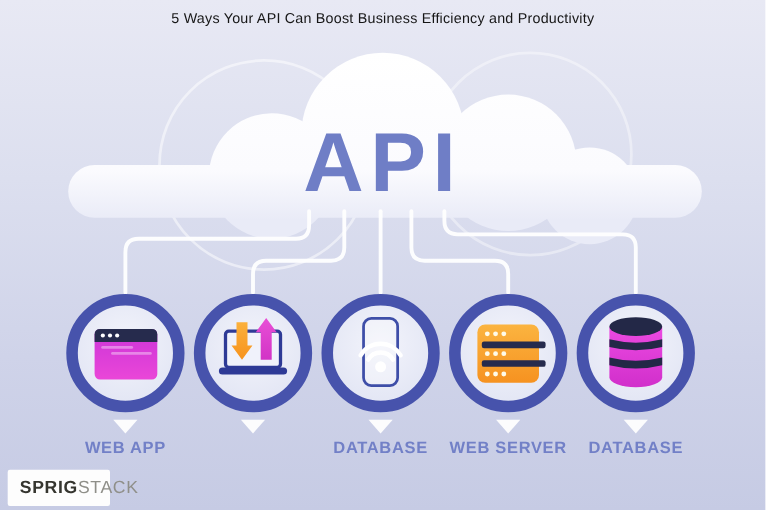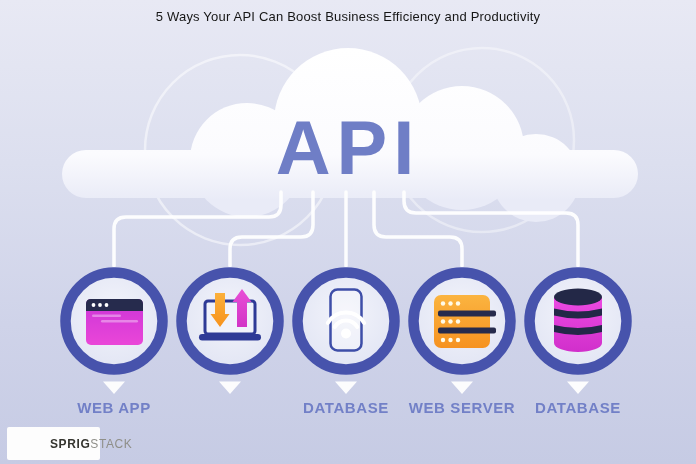--- a/index.html
+++ b/index.html
@@ -19,21 +19,21 @@
     font-size:15px; font-weight:700; color:#7280c7;
     letter-spacing:0.6px; white-space:nowrap;
   }
   .lbl-1 { left:114px; } .lbl-2 { left:230px; } .lbl-3 { left:346px; }
   .lbl-4 { left:462px; } .lbl-5 { left:578px; }
   .logo {
     position:absolute; left:7px; top:427px; width:93px; height:33px;
     background:#fdfdfd; border-radius:2px; box-sizing:border-box;
     display:flex; align-items:center; gap:5px; padding:0 6px;
   }
-  .logo-text { font-size:12px; letter-spacing:0.6px; color:#35352f; font-weight:700; white-space:nowrap;margin-left:32px; }
+  .logo-text { font-size:16px; letter-spacing:0.6px; color:#35352f; font-weight:700; white-space:nowrap; }
   .logo-text .light { color:#8f8f89; font-weight:400; }
 </style>
 </head>
 <body>
 
 <div class="stage">
 
   <div class="title">5 Ways Your API Can Boost Business Efficiency and Productivity</div>
 
   <svg class="diagram" width="696" height="464" viewBox="0 0 696 464">

